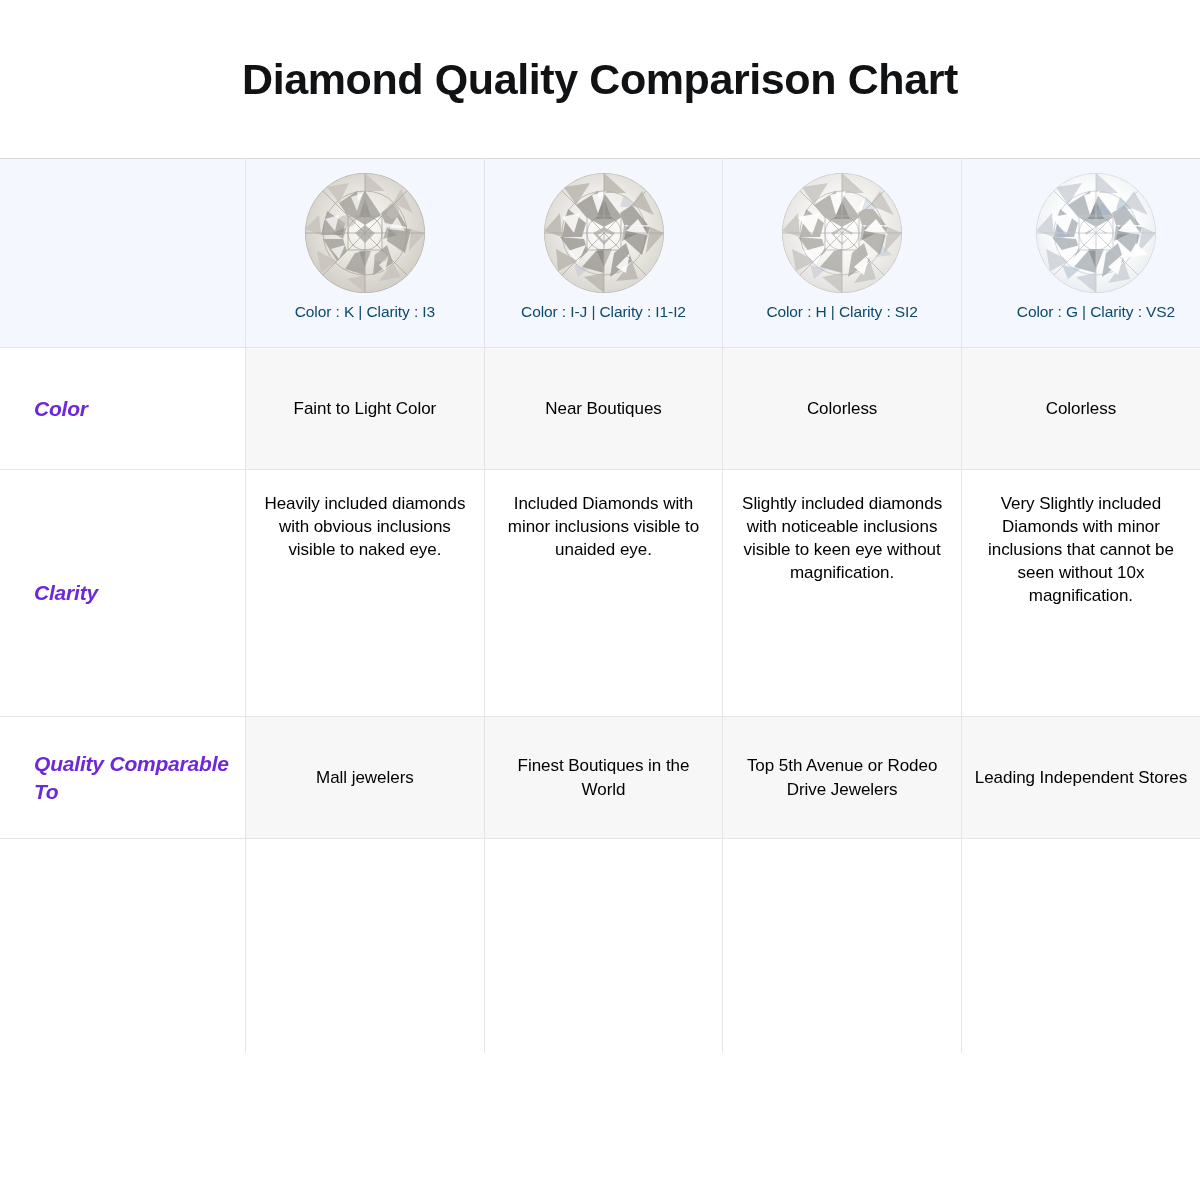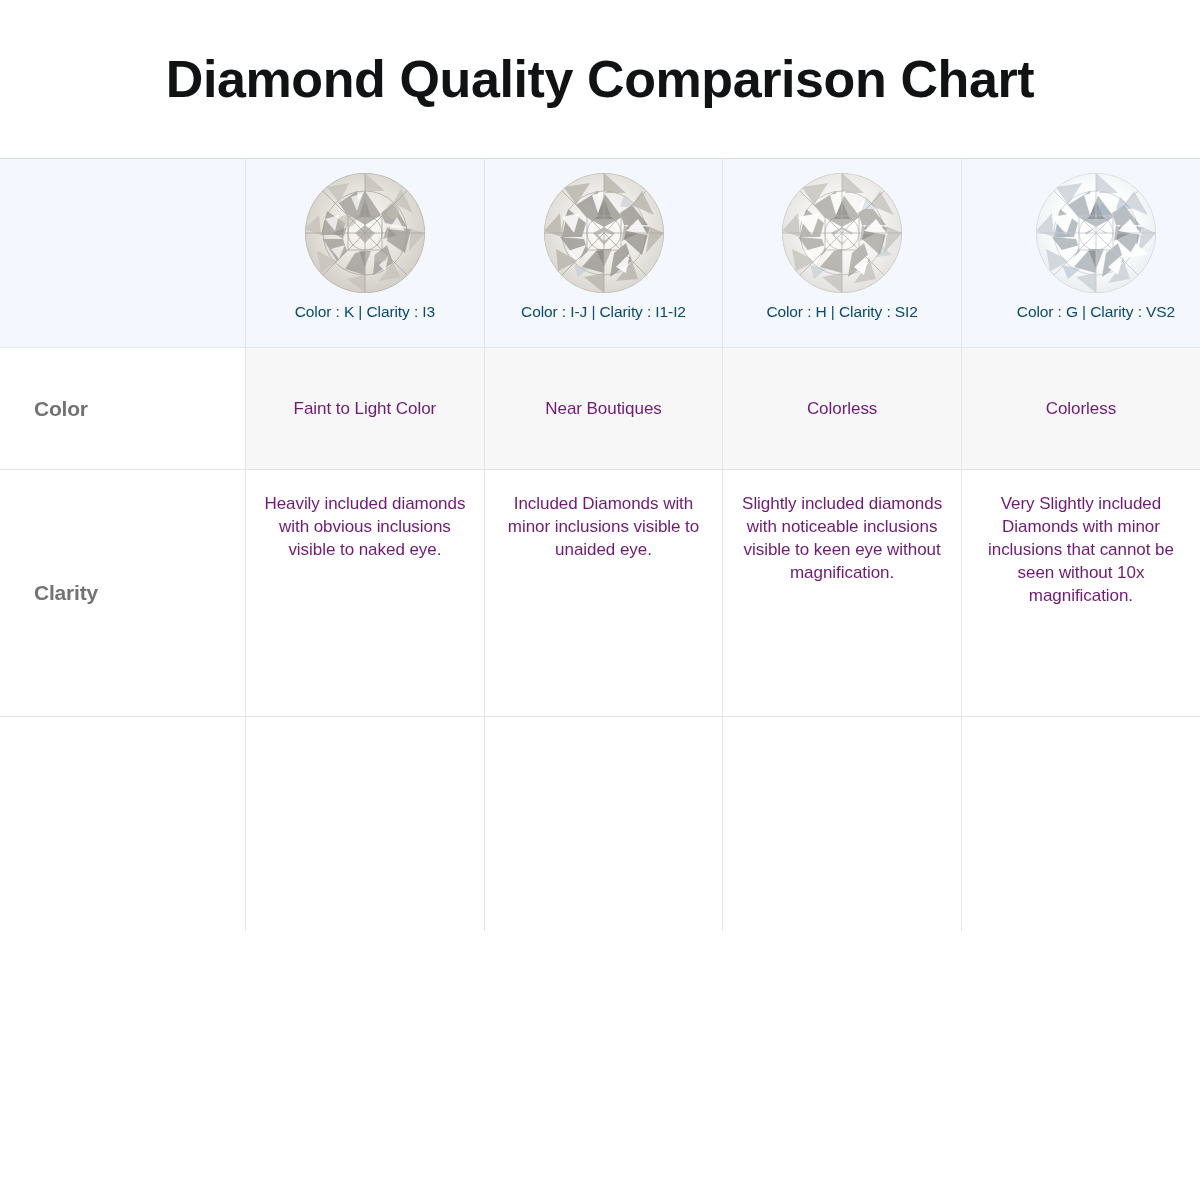--- a/index.html
+++ b/index.html
@@ -22,21 +22,21 @@
     flex-direction: column;
   }
   .title-wrap {
     height: 158px;
     display: flex;
     align-items: center;
     justify-content: center;
     flex: 0 0 auto;
   }
   .chart-title {
-    font-size: 52px;
+    font-size: 43px;
     font-weight: bold;
     letter-spacing: -0.4px;
     color: #101214;
     text-align: center;
     line-height: 1;
   }
   table.compare {
     border-collapse: collapse;
     width: 1200px;
     table-layout: fixed;
@@ -84,31 +84,32 @@
     letter-spacing: -0.1px;
     white-space: nowrap;
   }
 
   
   td.label-cell {
     background: #ffffff;
     padding: 0 0 0 34px;
     font-size: 21px;
     font-weight: bold;
-    color: #737373;
+    color: #6d28d9;
     line-height: 1.33;
     letter-spacing: -0.2px;
     text-align: left;
+    font-style: italic;
   }
 
   td.data-cell {
     text-align: center;
     font-size: 17px;
     line-height: 1.36;
-    color: #701a75;
+    color: #000000;
     padding: 12px 12px;
     letter-spacing: -0.05px;
   }
   tr.shade td.data-cell { background: #f7f7f7; }
   tr.plain td.data-cell { background: #ffffff; }
 
   tr.r-color td { height: 97px; }
   tr.r-clarity td { height: 212px; }
   tr.r-clarity td.data-cell { vertical-align: top; padding-top: 22px; }
   tr.r-brilliance td { height: 73px; }
@@ -453,20 +454,27 @@
       <tr class="plain r-clarity">
         <td class="label-cell">Clarity</td>
         <td class="data-cell">Heavily included diamonds with obvious inclusions visible to naked eye.</td>
         <td class="data-cell">Included Diamonds with minor inclusions visible to unaided eye.</td>
         <td class="data-cell">Slightly included diamonds with noticeable inclusions visible to keen eye without magnification.</td>
         <td class="data-cell">Very Slightly included Diamonds with minor inclusions that cannot be seen without 10x magnification.</td>
       </tr>
 
 
 
+      <tr class="shade r-quality">
+        <td class="label-cell">Quality Comparable To</td>
+        <td class="data-cell">Mall jewelers</td>
+        <td class="data-cell">Finest Boutiques in the World</td>
+        <td class="data-cell">Top 5th Avenue or Rodeo Drive Jewelers</td>
+        <td class="data-cell">Leading Independent Stores</td>
+      </tr>
 
       <tr class="plain r-empty">
         <td class="label-cell"></td>
         <td class="data-cell"></td>
         <td class="data-cell"></td>
         <td class="data-cell"></td>
         <td class="data-cell"></td>
       </tr>
     </tbody>
   </table>

